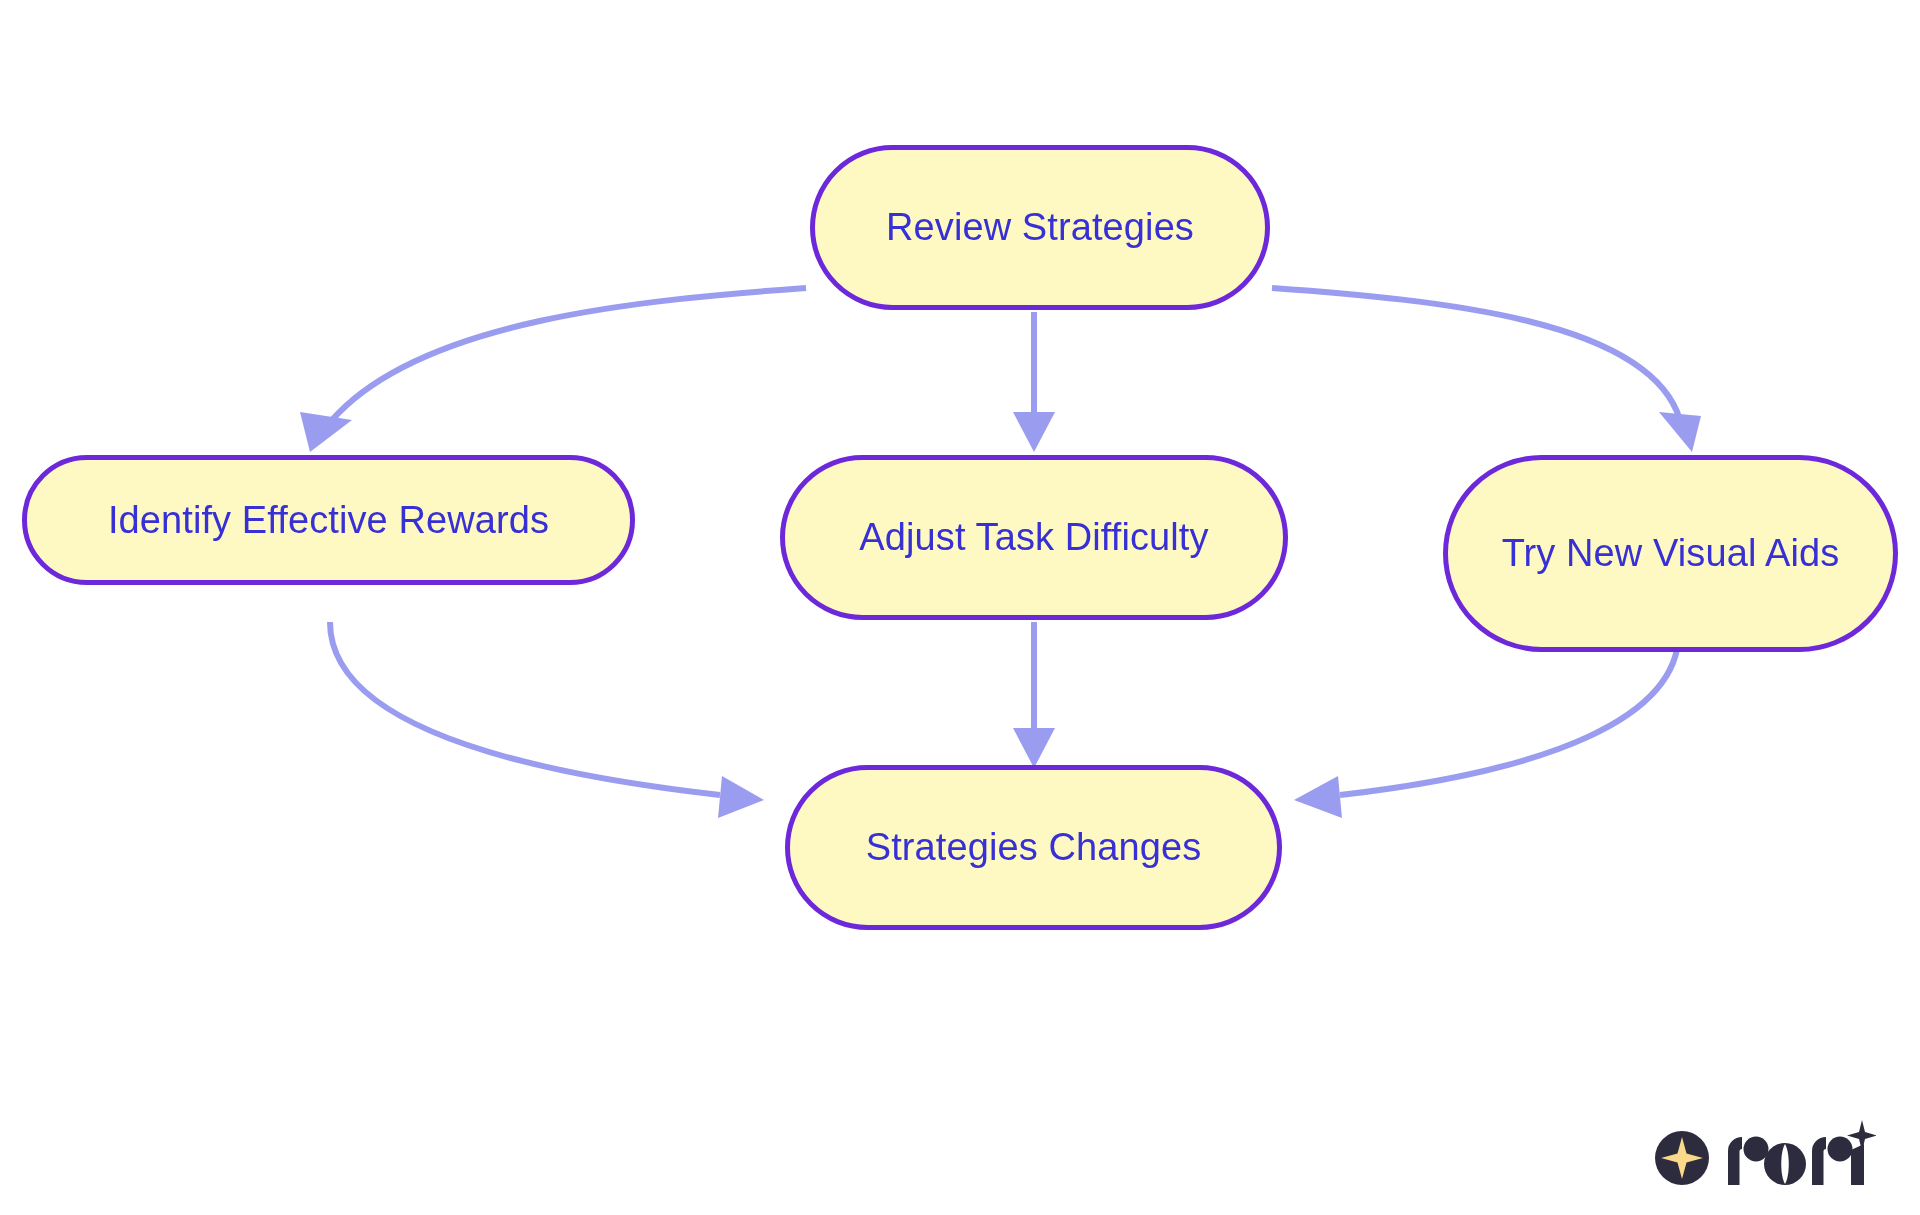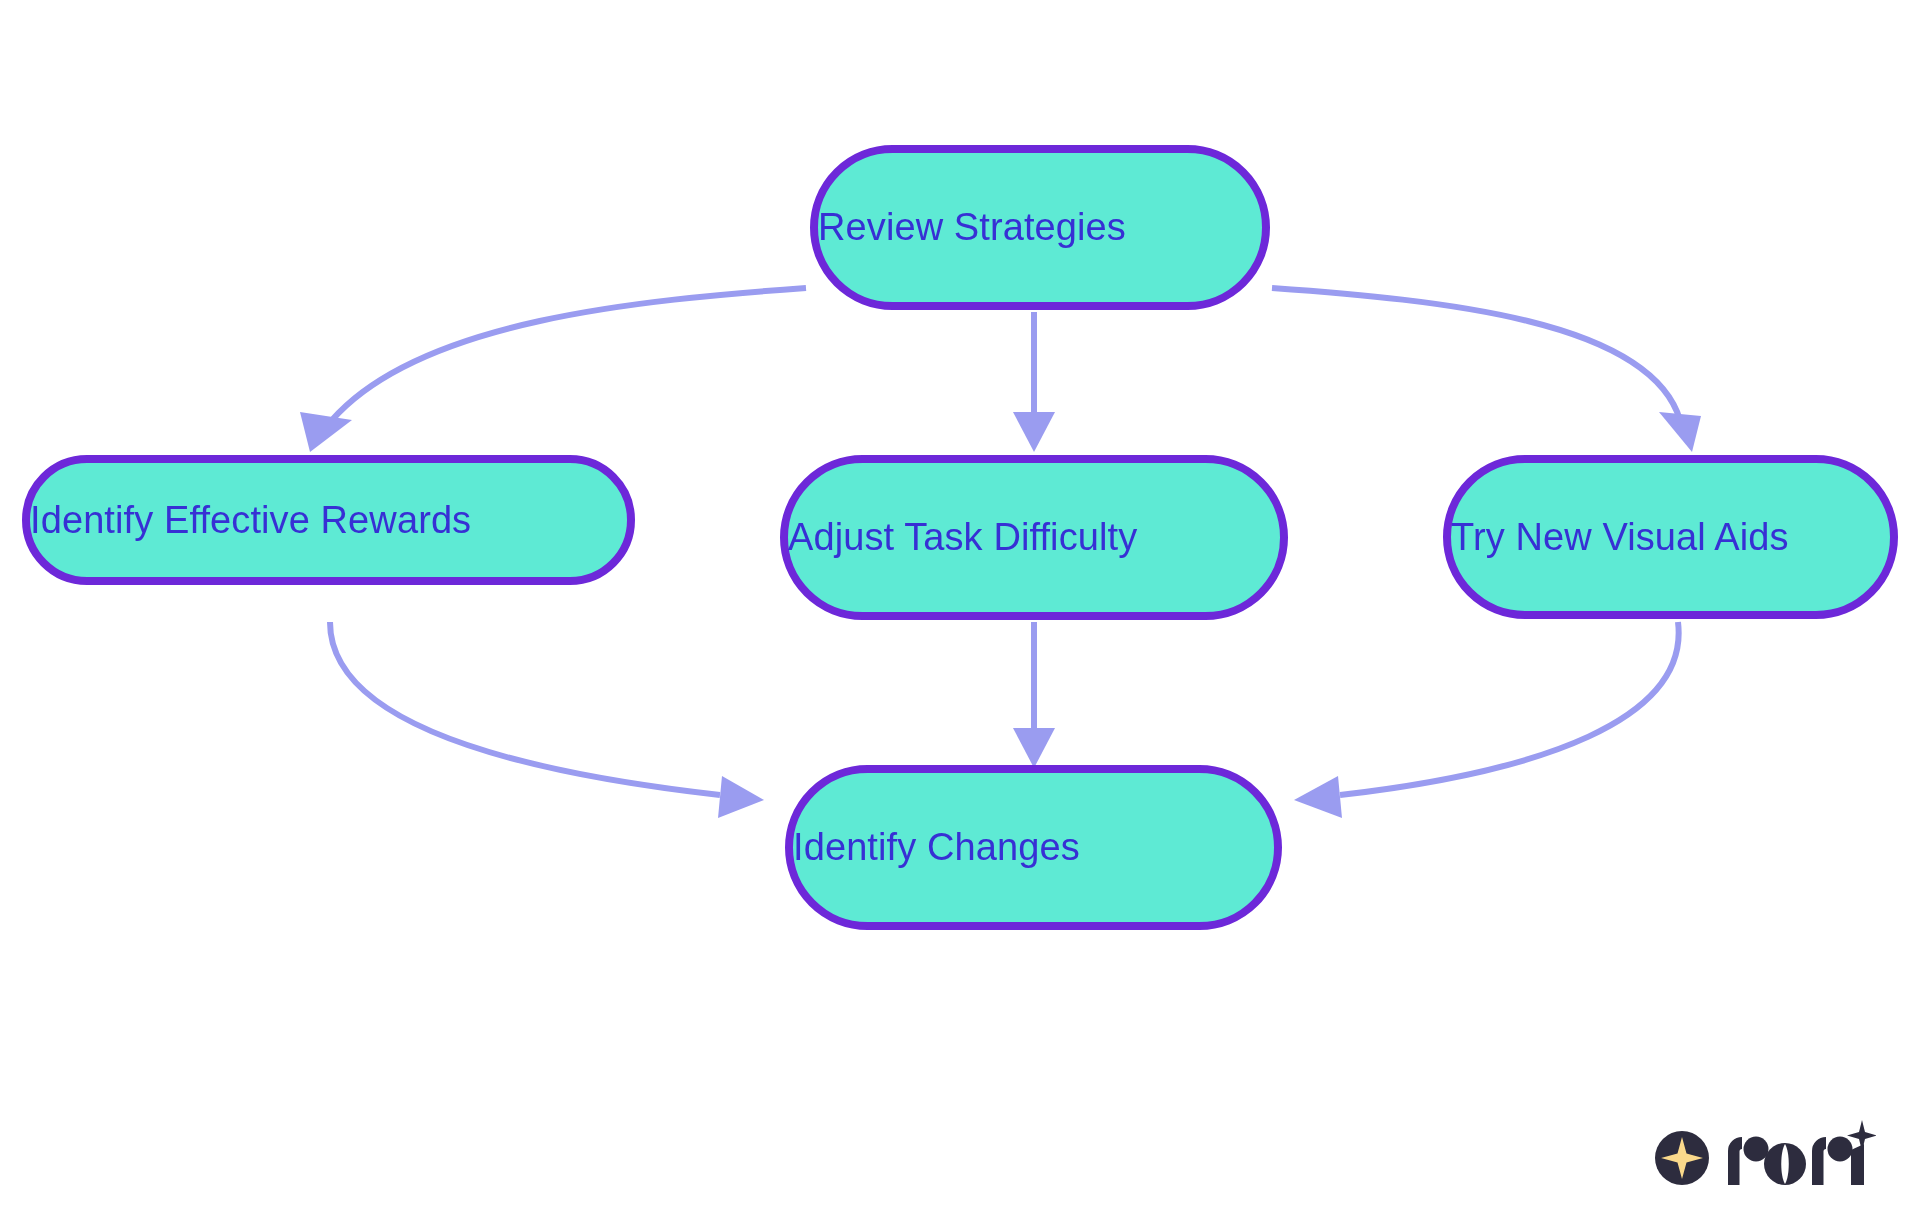--- a/index.html
+++ b/index.html
@@ -31,47 +31,47 @@
     stroke-linejoin: round;
   }
   .edge-head {
     fill: #9a9cf0;
     stroke: none;
   }
 
   .node {
     position: absolute;
     box-sizing: border-box;
-    background: #5eead4;
-    border: 8px solid #6d28d9;
+    background: #fef9c3;
+    border: 5px solid #6d28d9;
     border-radius: 9999px;
     display: flex;
     align-items: center;
-    justify-content: flex-start;
+    justify-content: center;
     color: #3730d4;
     font-size: 38px;
     font-weight: 400;
     letter-spacing: 0.1px;
     white-space: nowrap;
     user-select: none;
   }
 
   
   #node-review-strategies {
     left: 810px;  top: 145px;  width: 460px; height: 165px;
   }
   
   #node-identify-rewards {
     left: 22px;   top: 455px;  width: 613px; height: 130px;
   }
   #node-adjust-difficulty {
     left: 780px;  top: 455px;  width: 508px; height: 165px;
   }
   #node-try-visual-aids {
-    left: 1443px; top: 455px;  width: 455px; height: 164px;
+    left: 1443px; top: 455px;  width: 455px; height: 197px;
   }
   
   #node-implement-changes {
     left: 785px;  top: 765px;  width: 497px; height: 165px;
   }
 
   
   #brand-logo {
     position: absolute;
     left: 1652px;
@@ -127,21 +127,21 @@
 
 <div class="node" id="node-adjust-difficulty">
   <span>Adjust Task Difficulty</span>
 </div>
 
 <div class="node" id="node-try-visual-aids">
   <span>Try New Visual Aids</span>
 </div>
 
 <div class="node" id="node-implement-changes">
-  <span>Identify Changes</span>
+  <span>Strategies Changes</span>
 </div>
 
 <div id="brand-logo">
   <svg viewBox="0 0 224 72" xmlns="http://www.w3.org/2000/svg">
 
     <g>
       <circle cx="30" cy="40" r="27" fill="#2d2c3e"></circle>
       <path d="M30 19 L34.5 35.5 L51 40 L34.5 44.5 L30 61 L25.5 44.5 L9 40 L25.5 35.5 Z" fill="#fbd98b"></path>
     </g>
 

